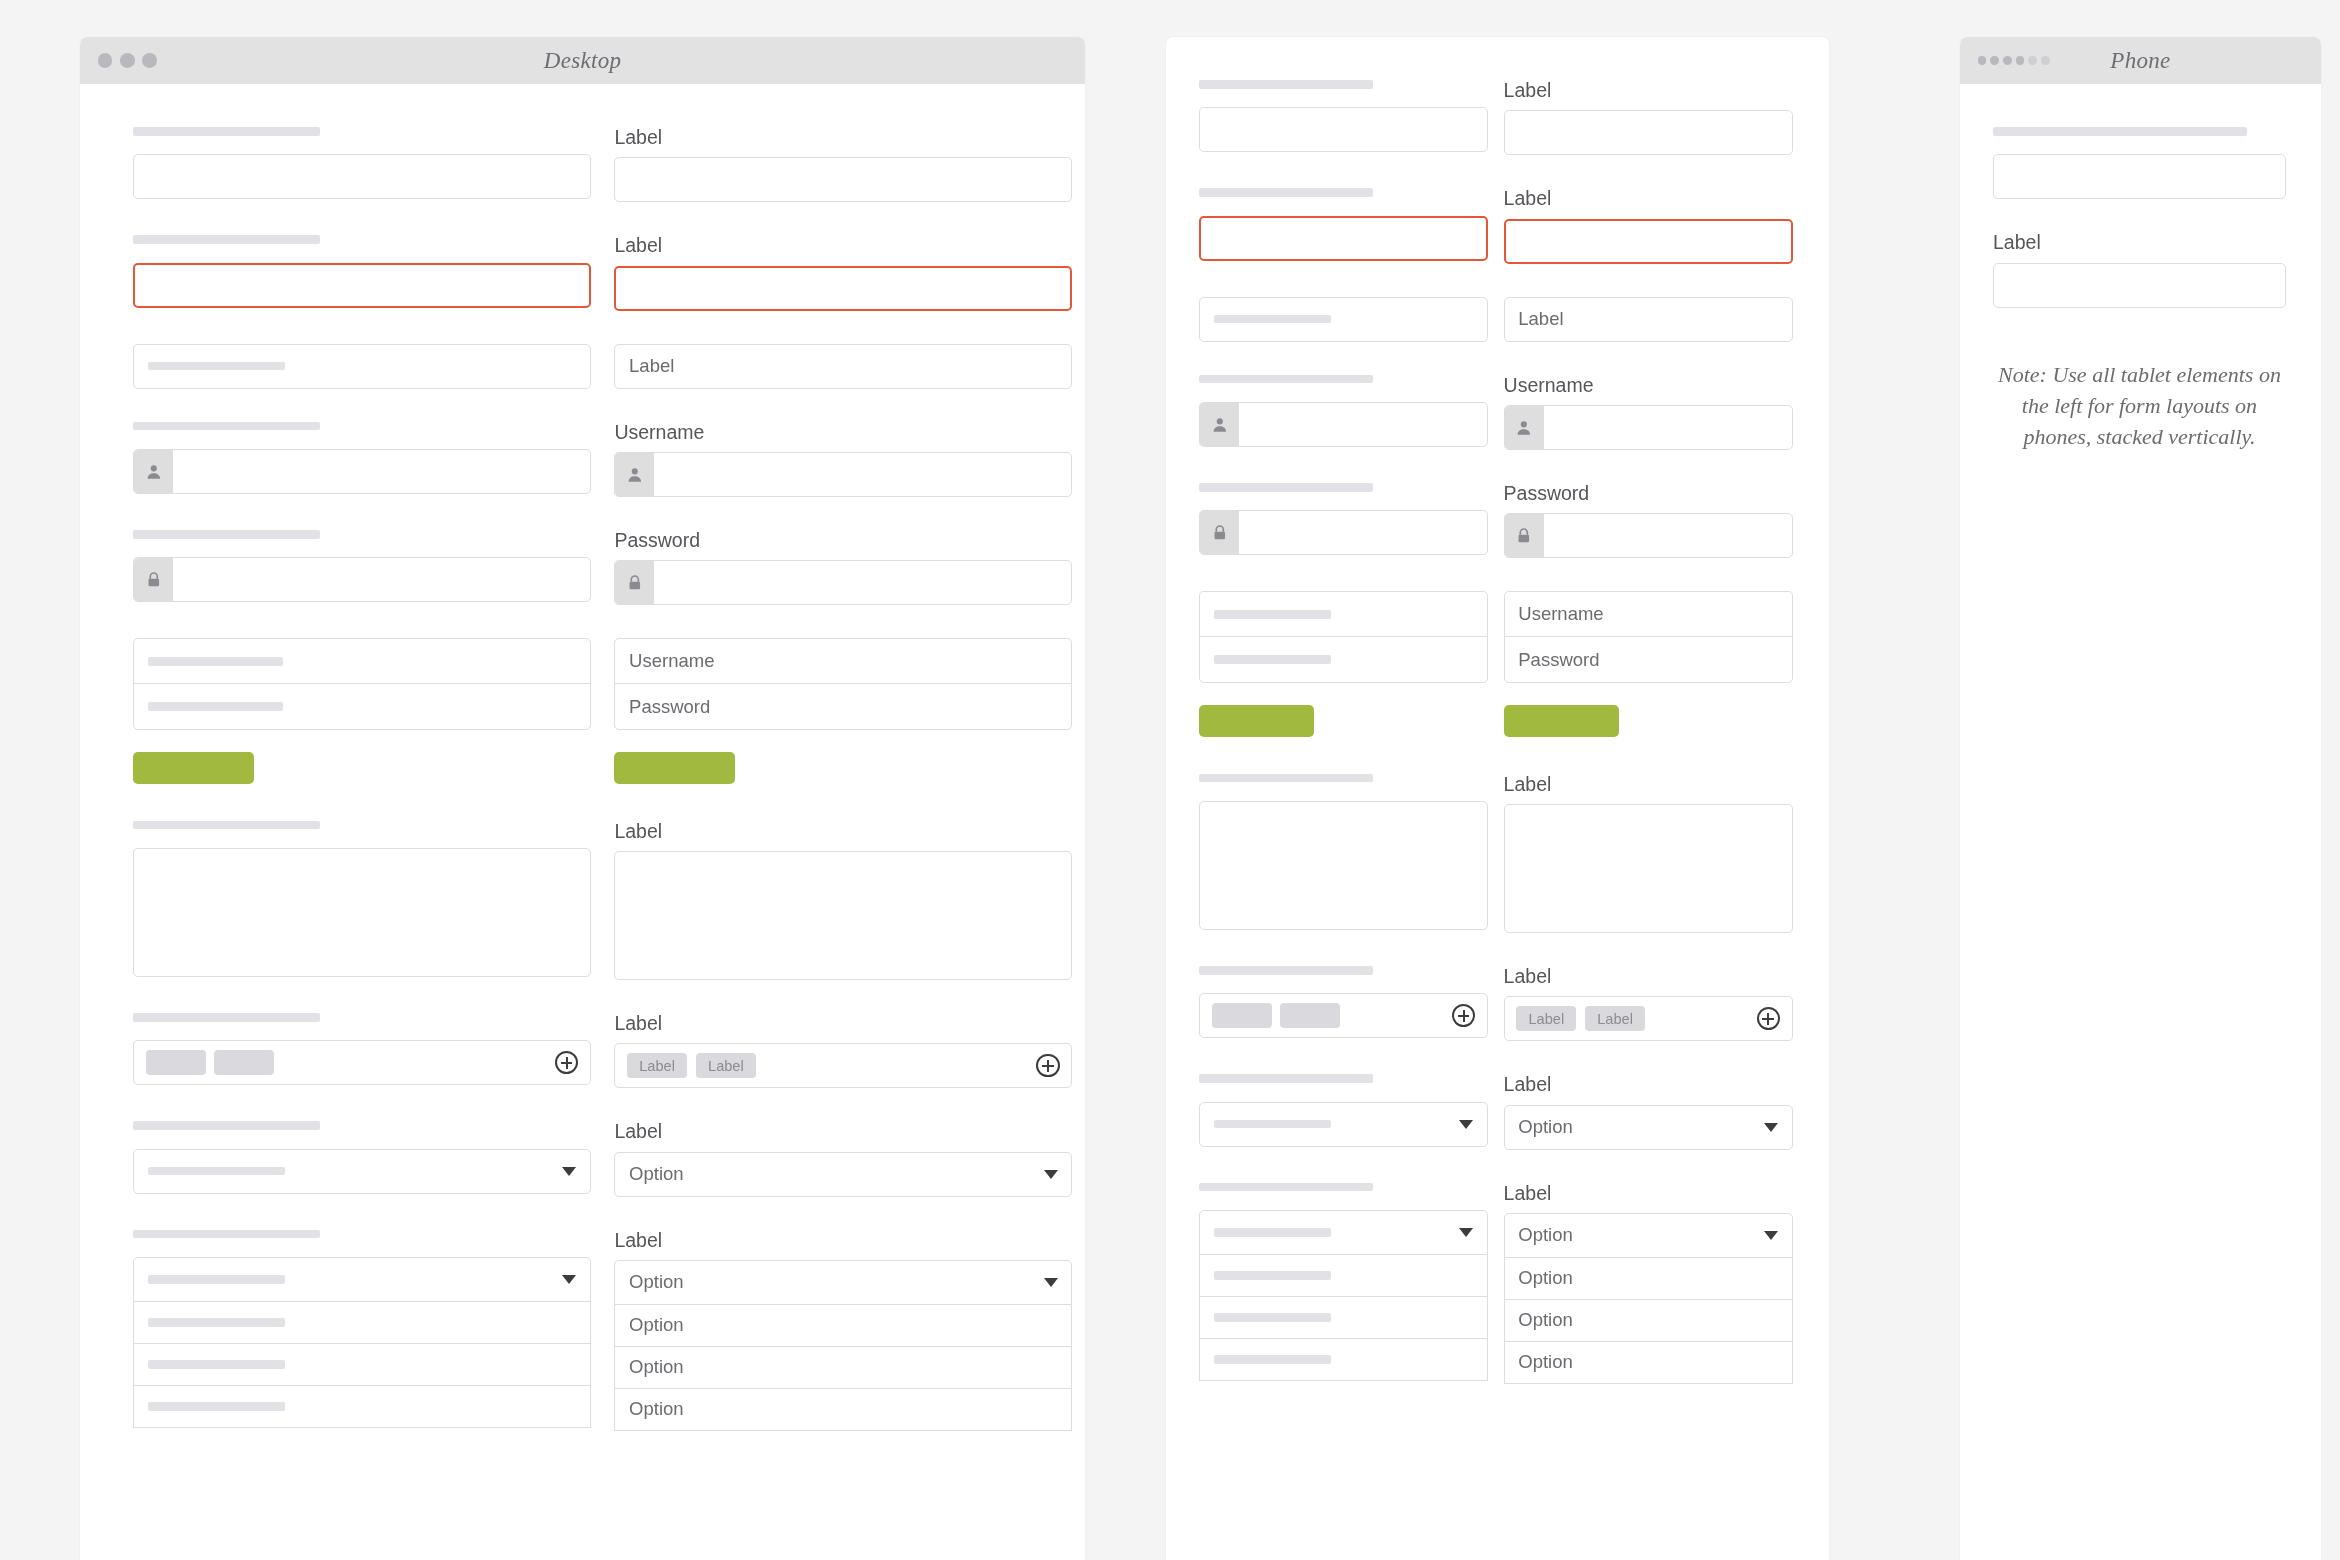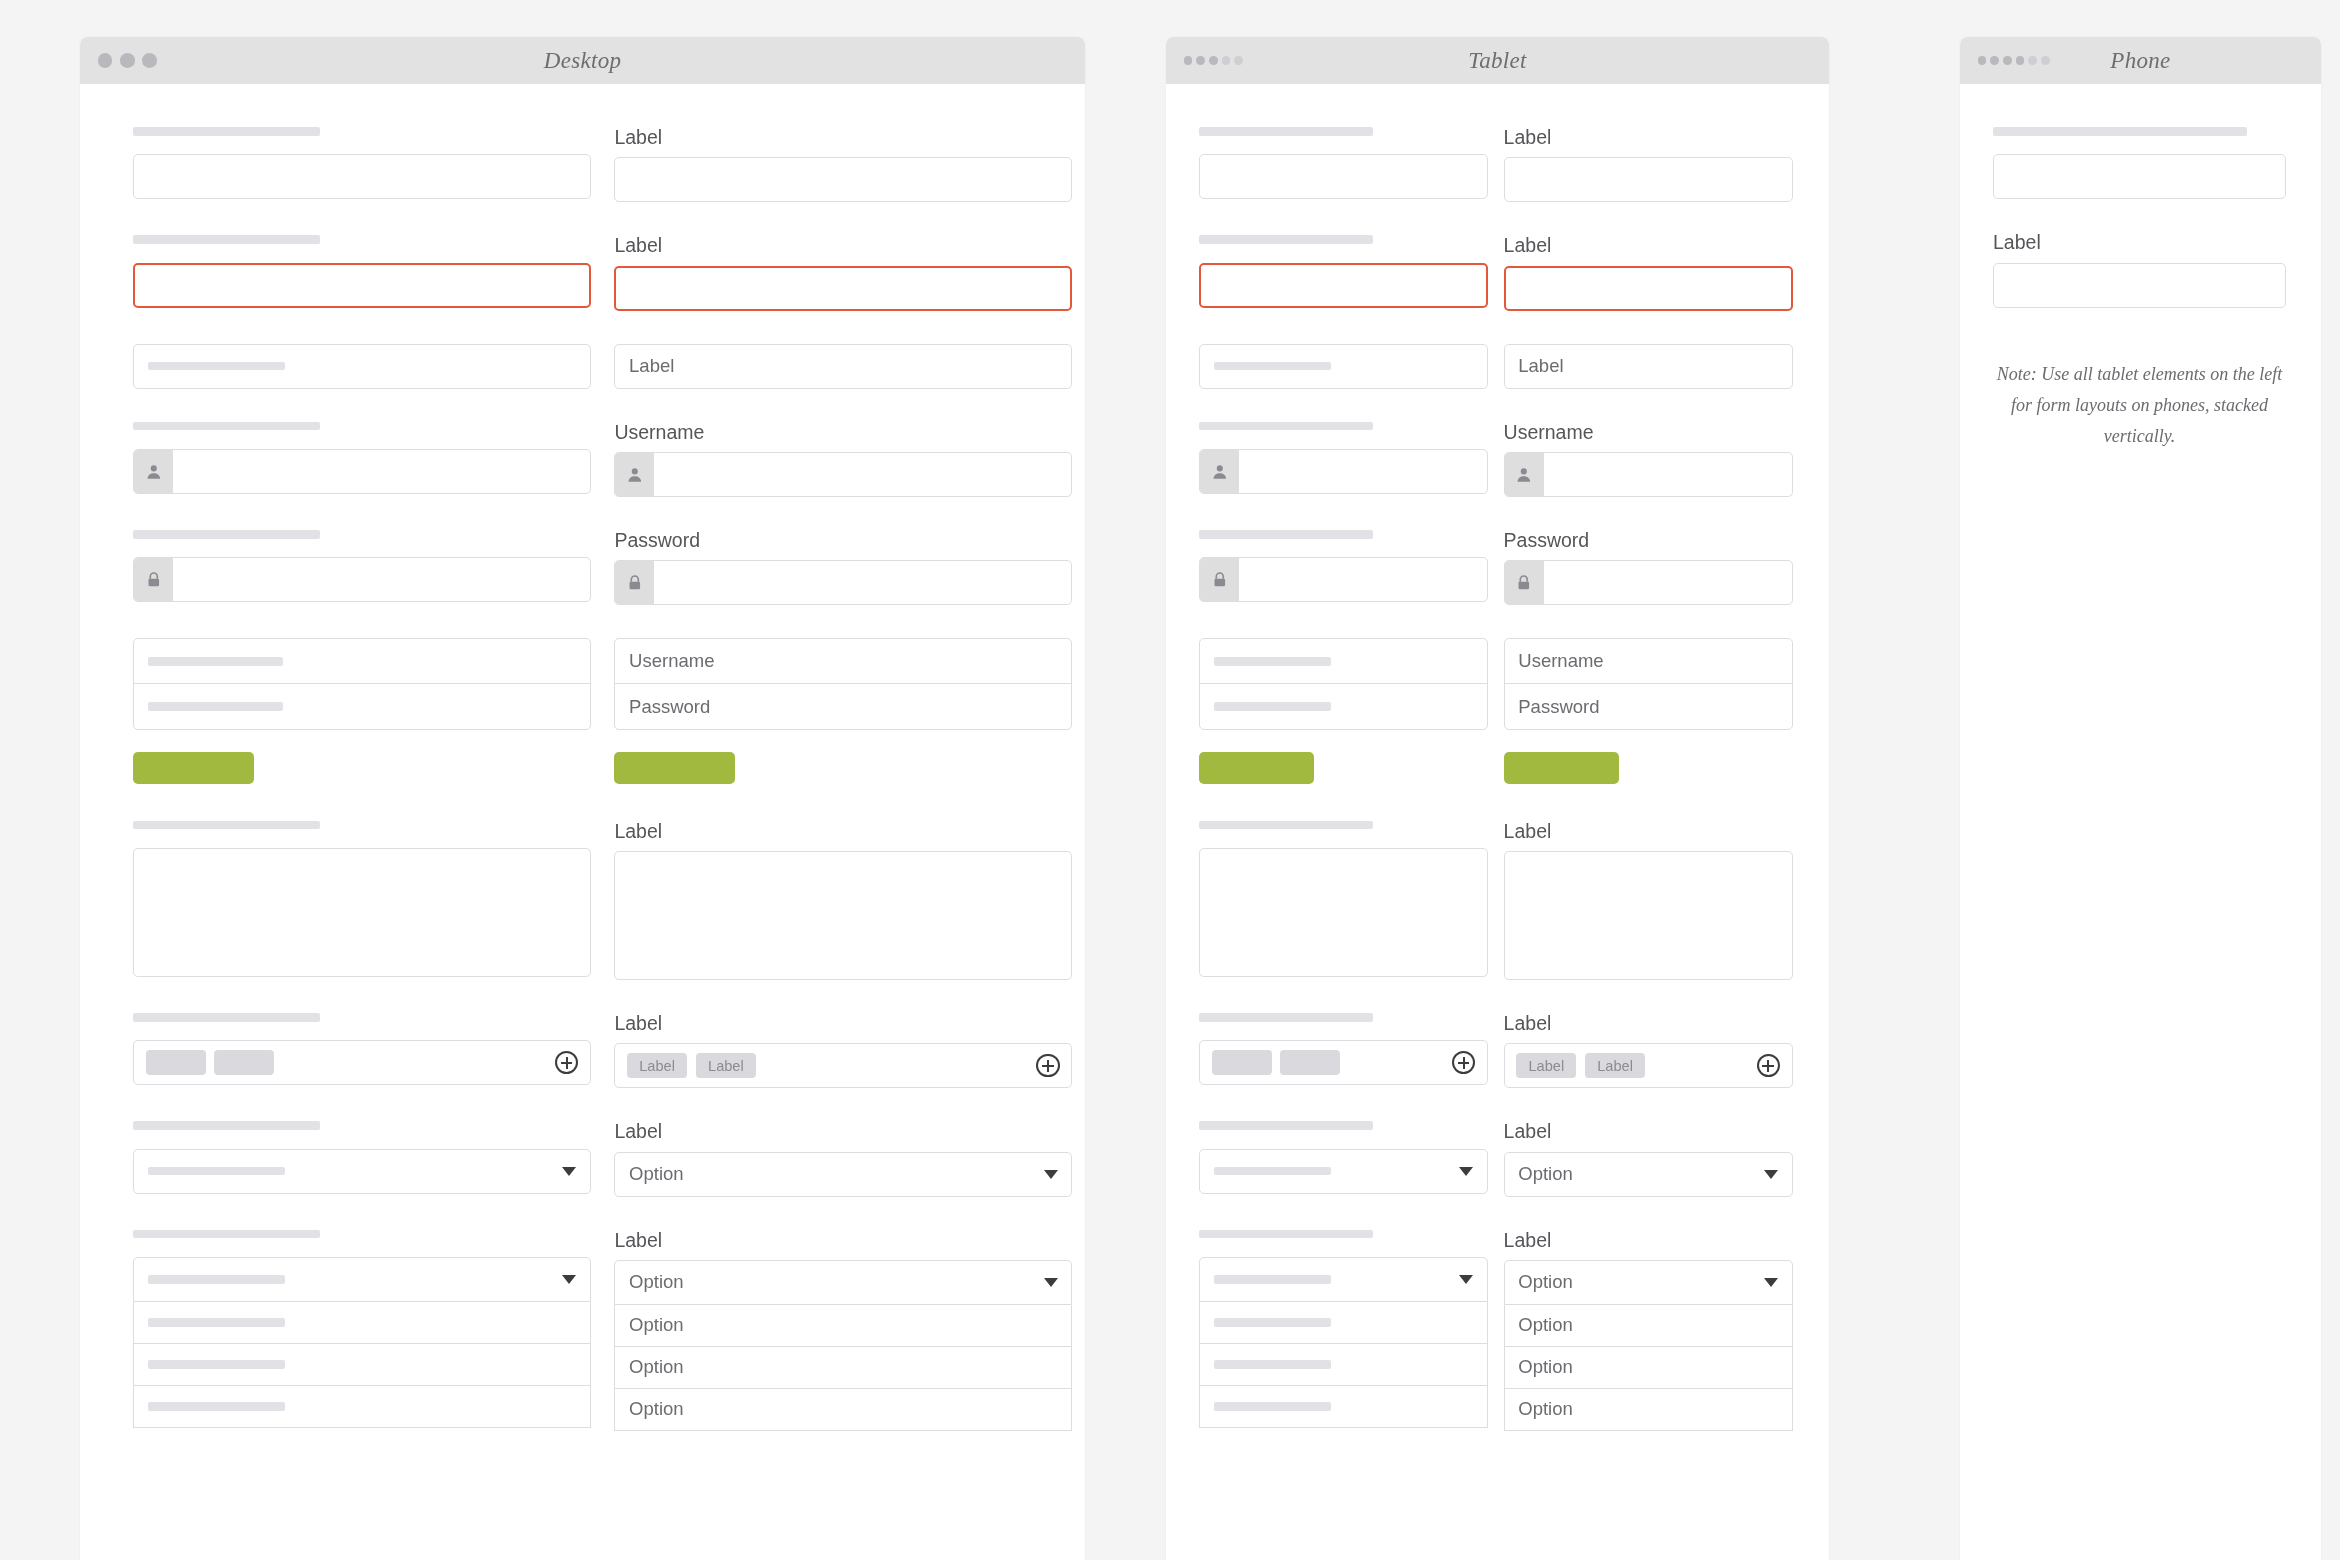--- a/index.html
+++ b/index.html
@@ -186,21 +186,21 @@
     display: flex; align-items: center;
     padding: 0 13.7px;
     background: #fff;
   }
   .opt-item .ph { font-size: 18.5px; color: #6b6c70; }
 
   .phone-note {
     margin-top: 51px;
     font-family: "Liberation Serif", serif;
     font-style: italic;
-    font-size: 18px;
+    font-size: 22px;
     line-height: 31px;
     color: #6b6c70;
     text-align: center;
     width: 293px;
   }
 </style>
 </head>
 <body>
 
 <div class="stage">
@@ -427,30 +427,20 @@
           <div class="opt-item">
               <span class="ph">Option</span>
             </div>
         </div>
       </div>
 
     </div>
   </div>
 
   <div class="panel panel-tablet">
-    <div class="titlebar">
-      <div class="dots" style="gap:3.9px;">
-        <span class="dot dot-sm"></span>
-        <span class="dot dot-sm"></span>
-        <span class="dot dot-sm"></span>
-        <span class="dot dot-sm dot-faint"></span>
-        <span class="dot dot-sm dot-faint"></span>
-      </div>
-      <div class="win-title">Tablet</div>
-    </div>
     <div class="panel-body">
 
       <div class="row" style="margin-bottom:33px;">
         <div class="col col-l">
           <div class="sk"></div>
           <div style="height:18.5px"></div>
           <div class="field"></div>
         </div>
         <div class="col col-r">
           <div class="lbl">Label</div>

